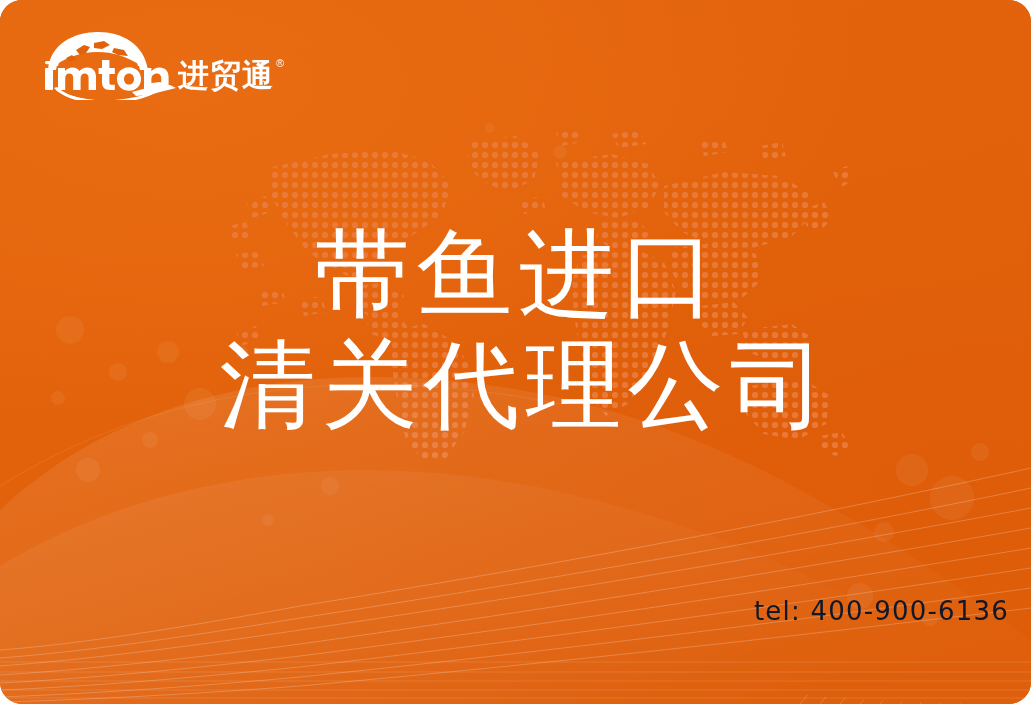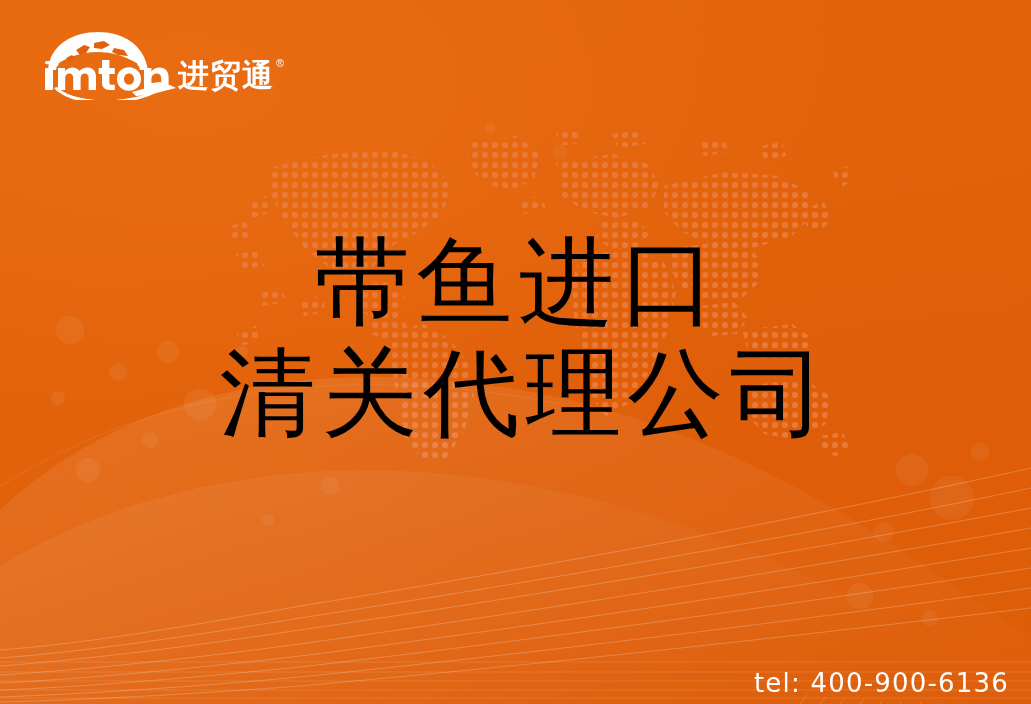--- a/index.html
+++ b/index.html
@@ -10,20 +10,21 @@
   body {
     font-family: "Liberation Sans", "DejaVu Sans", sans-serif;
   }
 
   #banner {
     position: relative;
     width: 1031px;
     height: 704px;
     overflow: hidden;
     background: #e2620b;
+    border-radius: 22px;
   }
 
   
   .layer {
     position: absolute;
     inset: 0;
     width: 100%;
     height: 100%;
     pointer-events: none;
   }
@@ -93,44 +94,44 @@
   #headline {
     position: absolute;
     left: 0;
     top: 228px;
     width: 1031px;
     text-align: center;
     color: #ffffff;
   }
   .headline-line {
     display: block;
-    font-family: Liberation Sans, sans-serif;
+    font-family: Liberation Mono, monospace;
     font-weight: 400;
-    color: #000000;
+    color: #ffffff;
     white-space: nowrap;
   }
   #headline-line-1 {
     font-size: 96px;
     line-height: 1.12;
     letter-spacing: 6px;
     padding-left: 6px;
   }
   #headline-line-2 {
     font-size: 96px;
     line-height: 1.18;
     letter-spacing: 6px;
     padding-left: 20px;
   }
 
   
   #phone {
     position: absolute;
     right: 22px;
-    top: 668px;
-    color: #ffffff;
+    top: 596px;
+    color: #0f172a;
     font-size: 26px;
     letter-spacing: 1.2px;
     font-family: "DejaVu Sans", "Liberation Sans", sans-serif;
     white-space: nowrap;
   }
 </style>
 </head>
 <body>
 
 <div id="banner">

